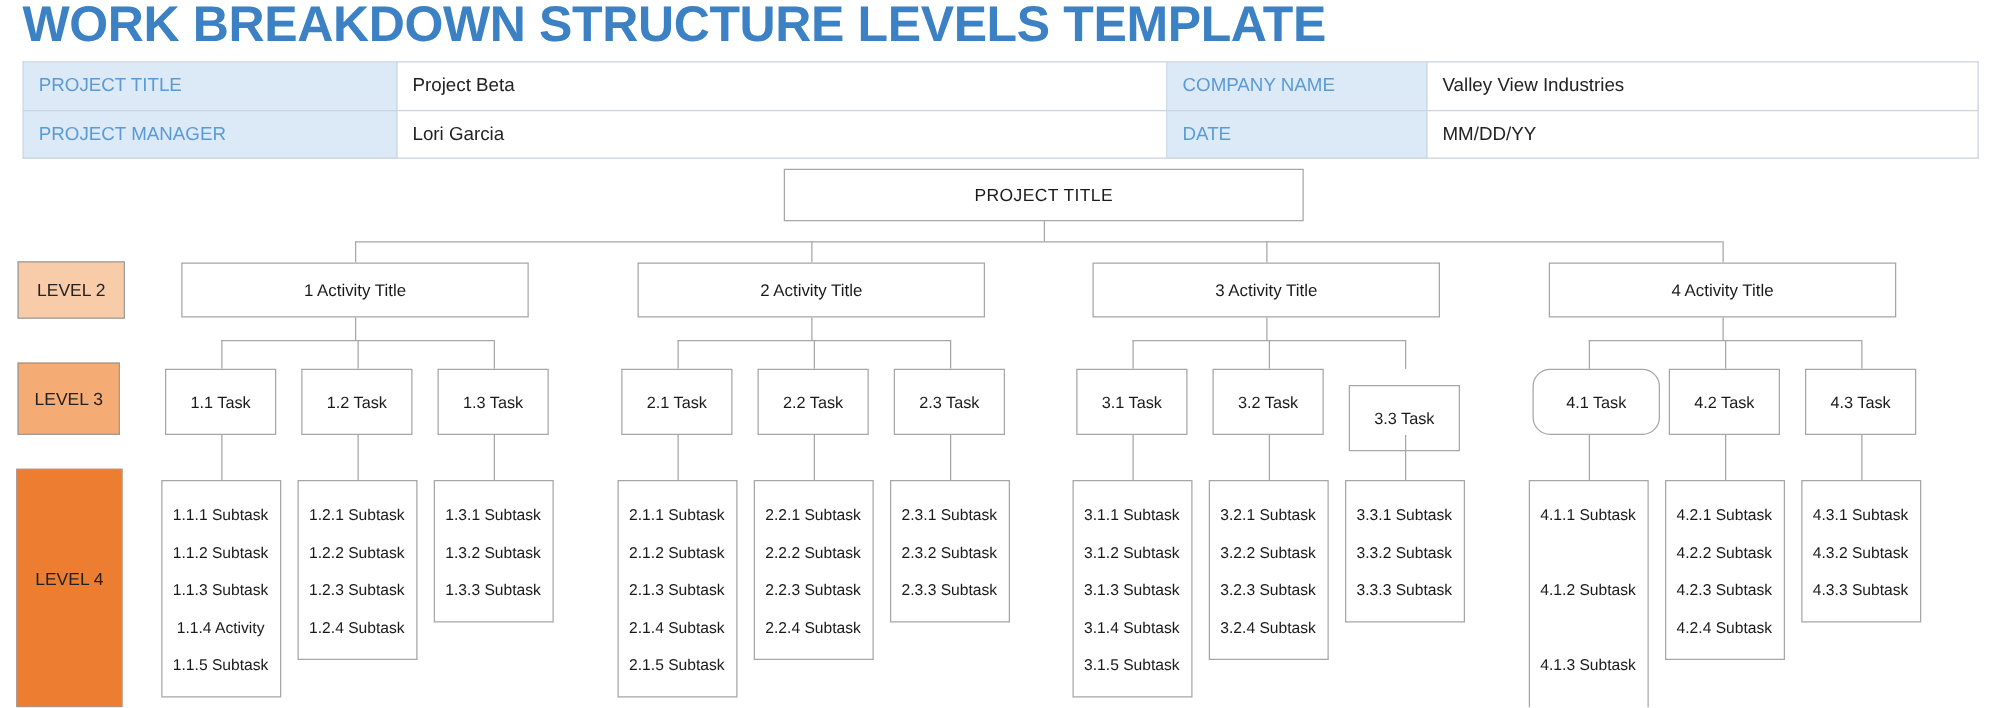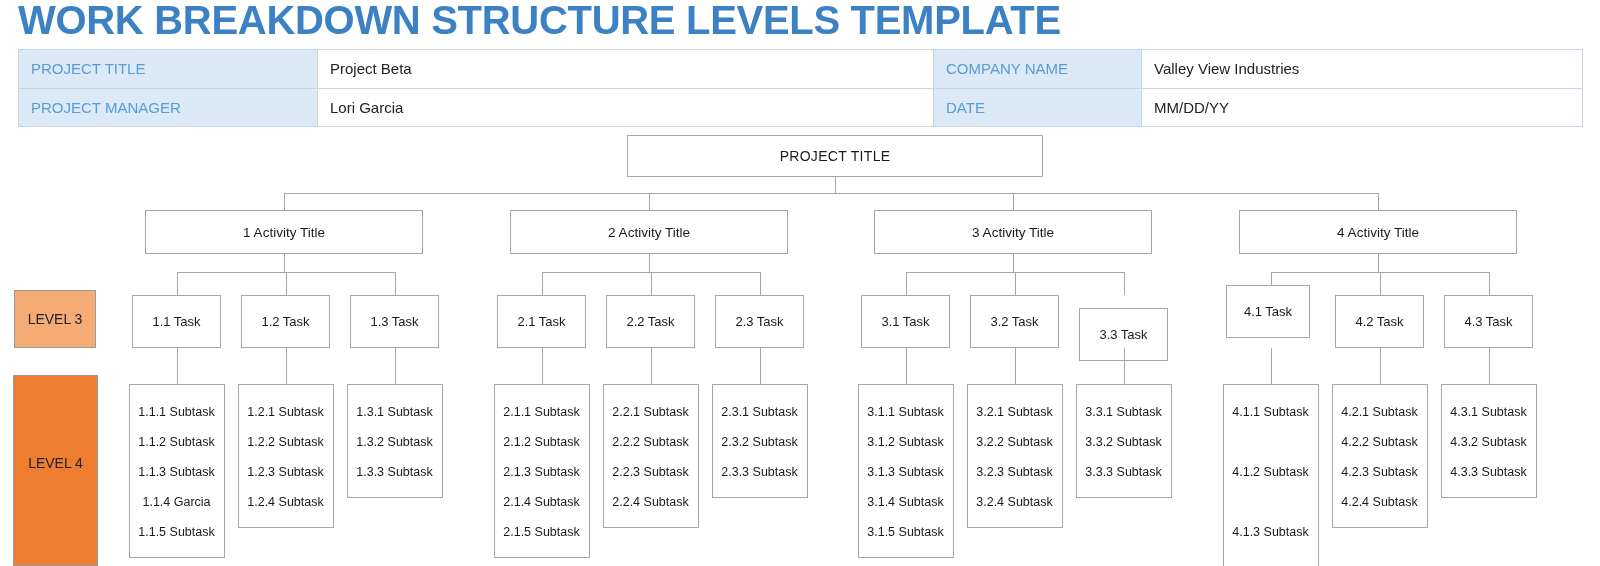--- a/index.html
+++ b/index.html
@@ -139,20 +139,23 @@
       </tr>
       <tr>
         <td class="lbl">PROJECT MANAGER</td>
         <td>Lori Garcia</td>
         <td class="lbl">DATE</td>
         <td>MM/DD/YY</td>
       </tr>
     </tbody>
   </table>
 
+  <div class="level-badge" id="level-2">
+    <span class="badge-txt">LEVEL 2</span>
+  </div>
   <div class="level-badge" id="level-3">
     <span class="badge-txt">LEVEL 3</span>
   </div>
   <div class="level-badge" id="level-4">
     <span class="badge-txt">LEVEL 4</span>
   </div>
 
   <div id="tree-layer">
       <div class="node" id="root-node" style="left: 627px; top: 135px; width: 416px; height: 42px;">PROJECT TITLE</div>
       <div class="conn v" style="left: 835px; top: 177px; height: 16px;"></div>
@@ -161,21 +164,21 @@
       <div class="node activity-node" style="left: 145px; top: 210px; width: 278px; height: 44px;">1 Activity Title</div>
       <div class="conn v" style="left: 284px; top: 254px; height: 18px;"></div>
       <div class="conn h" style="left: 176.5px; top: 272px; width: 218px;"></div>
       <div class="conn v" style="left: 176.5px; top: 272px; height: 23px;"></div>
       <div class="node task-node" style="left: 132px; top: 295px; width: 89px; height: 53px;">1.1 Task</div>
       <div class="conn v" style="left: 176.5px; top: 348px; height: 36px;"></div>
       <div class="subtask-node" style="left: 128.5px; top: 384px; width: 96px; height: 174px;">
         <div class="sub-item">1.1.1 Subtask</div>
         <div class="sub-item">1.1.2 Subtask</div>
         <div class="sub-item">1.1.3 Subtask</div>
-        <div class="sub-item">1.1.4 Garcia</div>
+        <div class="sub-item">1.1.4 Activity</div>
         <div class="sub-item">1.1.5 Subtask</div>
       </div>
       <div class="conn v" style="left: 285.5px; top: 272px; height: 23px;"></div>
       <div class="node task-node" style="left: 241px; top: 295px; width: 89px; height: 53px;">1.2 Task</div>
       <div class="conn v" style="left: 285.5px; top: 348px; height: 36px;"></div>
       <div class="subtask-node" style="left: 237.5px; top: 384px; width: 96px; height: 144px;">
         <div class="sub-item">1.2.1 Subtask</div>
         <div class="sub-item">1.2.2 Subtask</div>
         <div class="sub-item">1.2.3 Subtask</div>
         <div class="sub-item">1.2.4 Subtask</div>
@@ -248,21 +251,21 @@
       <div class="subtask-node" style="left: 1075.5px; top: 384px; width: 96px; height: 114px;">
         <div class="sub-item">3.3.1 Subtask</div>
         <div class="sub-item">3.3.2 Subtask</div>
         <div class="sub-item">3.3.3 Subtask</div>
       </div>
       <div class="conn v" style="left: 1378px; top: 193px; height: 17px;"></div>
       <div class="node activity-node" style="left: 1239px; top: 210px; width: 278px; height: 44px;">4 Activity Title</div>
       <div class="conn v" style="left: 1378px; top: 254px; height: 18px;"></div>
       <div class="conn h" style="left: 1270.5px; top: 272px; width: 218px;"></div>
       <div class="conn v" style="left: 1270.5px; top: 272px; height: 23px;"></div>
-      <div class="node task-node" style="left: 1226px; top: 285px; width: 84px; height: 53px;">4.1 Task</div>
+      <div class="node task-node" style="left: 1226px; top: 295px; width: 102px; height: 53px; border-radius: 14px;">4.1 Task</div>
       <div class="conn v" style="left: 1270.5px; top: 348px; height: 36px;"></div>
       <div class="subtask-node" style="left: 1222.5px; top: 384px; width: 96px; height: 196px; gap: 30px;">
         <div class="sub-item">4.1.1 Subtask</div>
         <div class="sub-item">4.1.2 Subtask</div>
         <div class="sub-item">4.1.3 Subtask</div>
         <div class="sub-item">4.1.4 Subtask</div>
         <div class="sub-item">4.1.5 Subtask</div>
       </div>
       <div class="conn v" style="left: 1379.5px; top: 272px; height: 23px;"></div>
       <div class="node task-node" style="left: 1335px; top: 295px; width: 89px; height: 53px;">4.2 Task</div>

